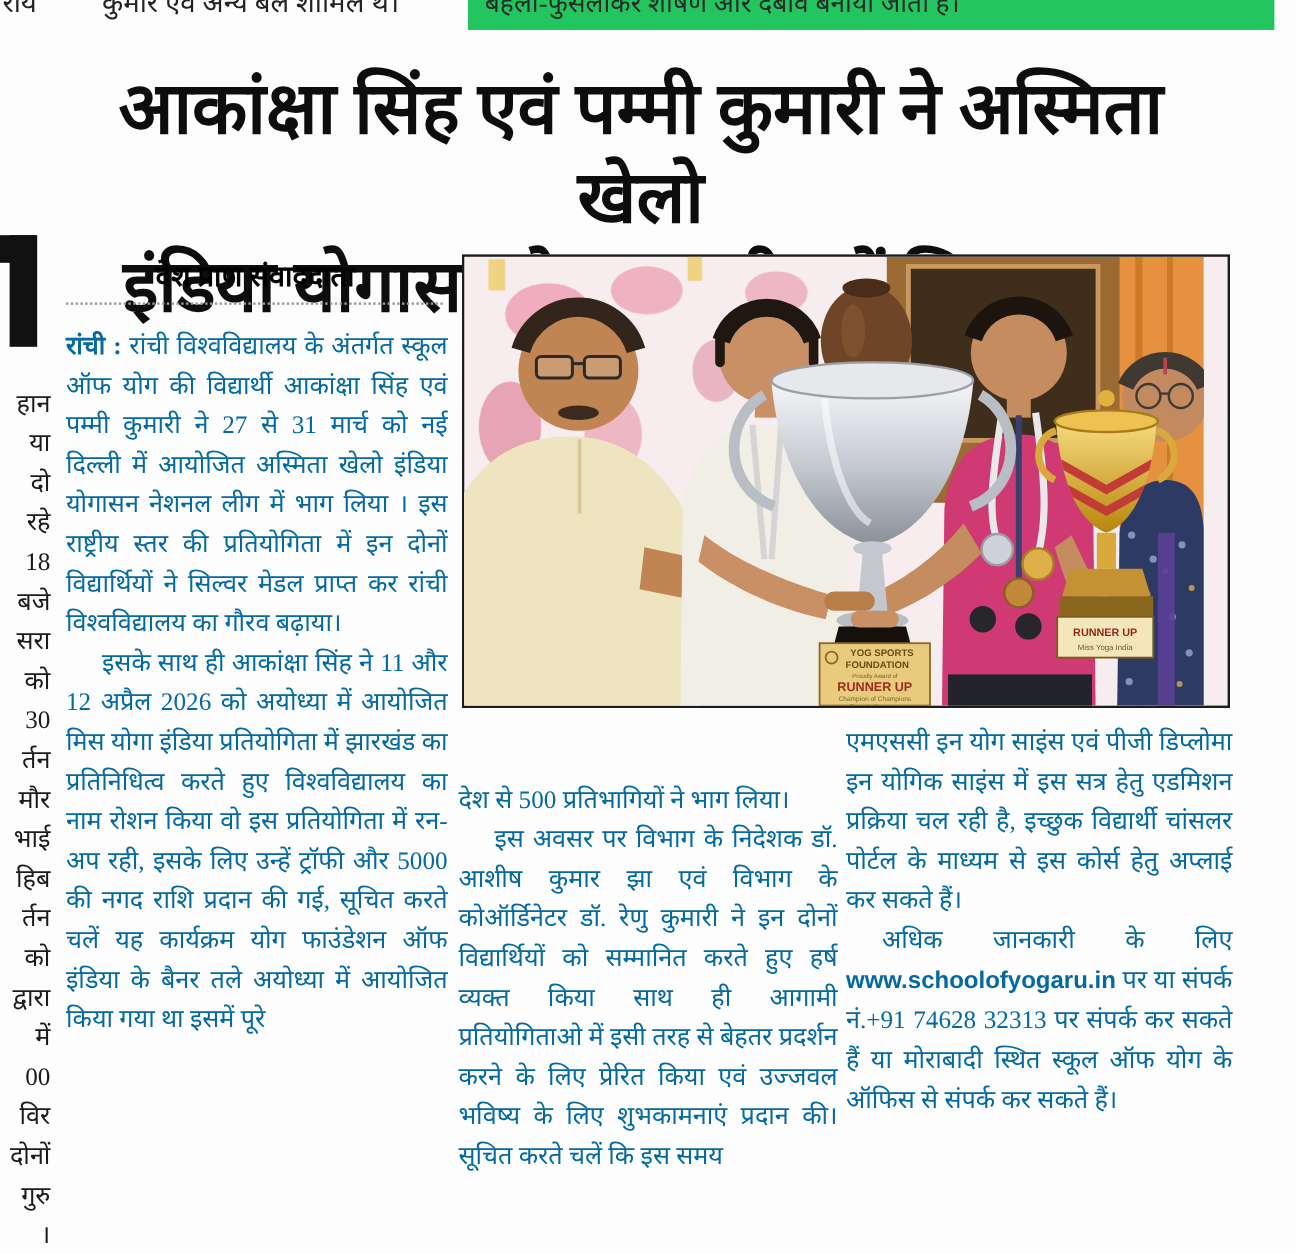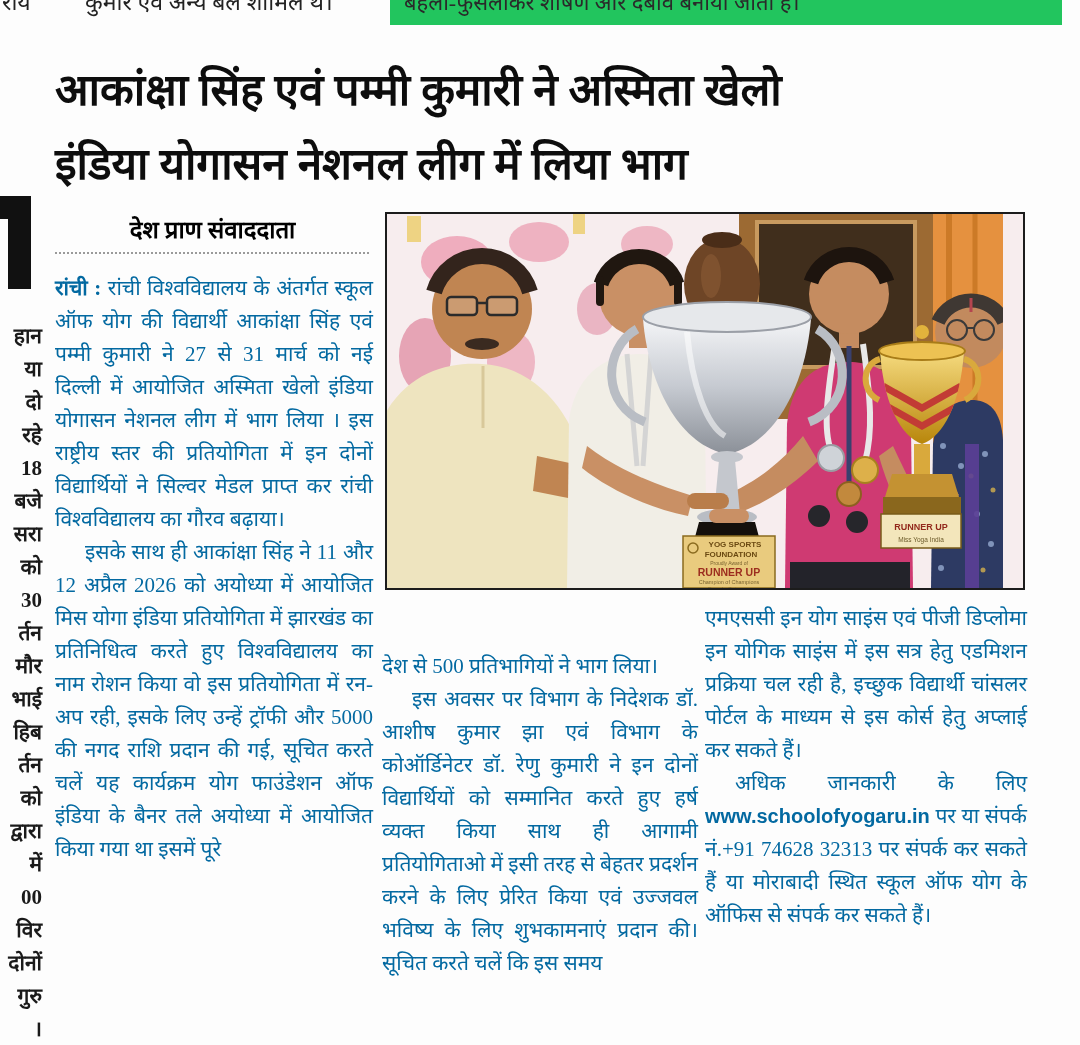--- a/index.html
+++ b/index.html
@@ -11,24 +11,24 @@
   .clipfrag{position:absolute;top:0;height:23px;overflow:hidden;}
   .clipfrag .inner{display:block;line-height:34px;margin-top:-14px;font-size:23px;color:#222;white-space:nowrap;}
   .topbox{
     position:absolute;left:390px;top:0;width:672px;height:25px;background:#22c55e;overflow:hidden;
   }
   .topbox .inner{display:block;line-height:36px;margin-top:-15px;margin-left:14px;font-size:22px;color:#2a2a2a;white-space:nowrap;}
   
   .bl-bar{position:absolute;left:0;top:196px;width:30px;height:23px;background:#111;}
   .bl-stem{position:absolute;left:8px;top:196px;width:23px;height:93px;background:#111;}
   .left-strip{position:absolute;left:0;top:320px;width:42px;}
-  .left-strip .frag{height:33px;line-height:33px;font-size:21px;color:#1a1a1a;text-align:right;direction:rtl;white-space:nowrap;font-weight:bold;}
-  
-  .headline{position:absolute;left:55px;top:54px;width:958px;
-    font-weight:800;color:#0d0d0d;font-size:44px;line-height:74px;letter-spacing:0;}
+  .left-strip .frag{height:33px;line-height:33px;font-size:21px;color:#1a1a1a;text-align:right;direction:rtl;white-space:nowrap;}
+  
+  .headline{position:absolute;left:55px;top:54px;width:958px;text-align:center;
+    font-weight:800;color:#0d0d0d;font-size:60px;line-height:74px;letter-spacing:0;}
   
   .byline{position:absolute;left:55px;top:212px;width:315px;text-align:center;font-weight:700;font-size:24px;color:#000000;}
   .byline-rule{position:absolute;left:55px;top:252px;width:314px;border-top:2px dotted #9a9a9a;}
   
   .photo{position:absolute;left:385px;top:212px;width:640px;height:378px;border:2px solid #1c1c1c;box-sizing:border-box;background:#f7edee;}
   .photo svg{display:block;}
   
   .col{position:absolute;text-align:justify;font-size:21px;line-height:33px;color:#0369a1;}
   .col p{margin:0;}
   .col p.indent{text-indent:30px;}

